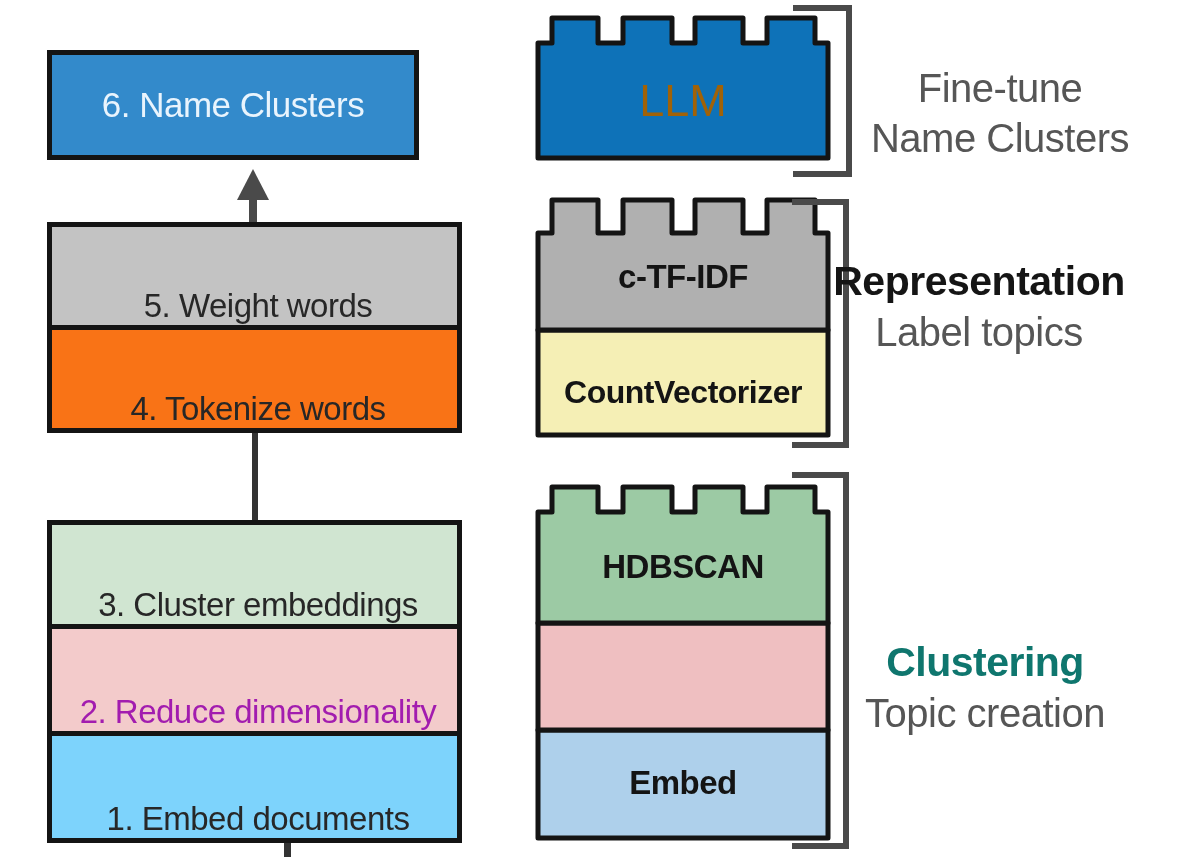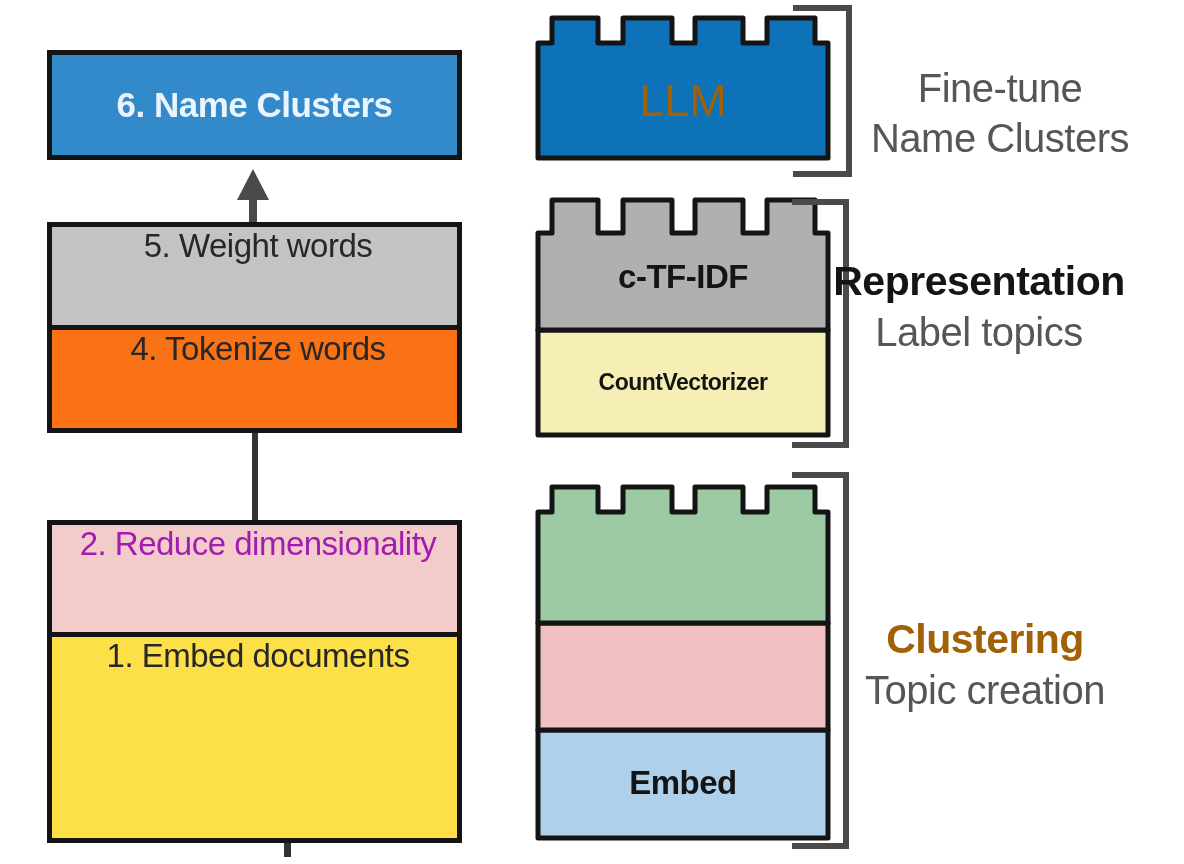--- a/index.html
+++ b/index.html
@@ -9,41 +9,41 @@
   }
   .shapes{position:absolute;left:0;top:0;width:1184px;height:864px;}
   .shapes path, .shapes rect.block{stroke:#141414;stroke-width:5;stroke-linejoin:round;}
   .shapes polyline{fill:none;stroke-width:6;}
   
   .stepbox{
     position:absolute;box-sizing:border-box;border:5px solid #141414;
     display:flex;align-items:center;justify-content:center;
   }
   .stack{position:absolute;box-sizing:border-box;border:5px solid #141414;display:flex;flex-direction:column;}
-  .stack .row{box-sizing:border-box;display:flex;align-items:flex-start;justify-content:center;padding-left:7px;}
+  .stack .row{box-sizing:border-box;display:flex;align-items:flex-end;justify-content:center;padding-left:7px;}
   .stack .row + .row{border-top:5px solid #141414;}
   .steplabel{font-size:33px;letter-spacing:-0.5px;color:#272727;white-space:nowrap;}
-  .box6{left:47px;top:50px;width:415px;height:110px;font-weight:bold;}
+  .box6{left:47px;top:50px;width:372px;height:110px;}
   .box6 .steplabel{font-size:35px;}
   .stackA{left:47px;top:222px;width:415px;height:211px;}
   .stackA .row5{flex:0 0 98px;}
   .stackA .row4{flex:1 1 auto;}
   .stackB{left:47px;top:520px;width:415px;height:323px;}
   .stackB .row3{flex:0 0 99px;}
   .stackB .row2{flex:0 0 107px;}
   .stackB .row1{flex:1 1 auto;}
   
   .brick-label{
     position:absolute;display:flex;align-items:center;justify-content:center;
     width:290px;left:538px;font-weight:bold;font-size:33px;letter-spacing:-0.5px;
     color:#141414;white-space:nowrap;
   }
   .bl-llm{top:45px;height:112px;font-weight:normal;font-size:45px;letter-spacing:0;}
   .bl-ctfidf{top:228px;height:98px;}
-  .bl-cv{top:330px;height:104px;font-size:23px;text-align:right;}
+  .bl-cv{top:340px;height:104px;font-size:32px;text-align:right;}
   .bl-hdbscan{top:511px;height:112px;}
   .bl-umap{top:622px;height:107px;}
   .bl-embed{top:729px;height:108px;}
   
   .rgroup{position:absolute;text-align:center;}
   .rtitle{font-weight:bold;font-size:41px;line-height:52px;letter-spacing:-0.5px;white-space:nowrap;}
   .rsub{font-size:40px;line-height:50px;letter-spacing:-0.5px;white-space:nowrap;}
   .rg1{left:845px;top:63px;width:310px;}
   .rg2{left:809px;top:255px;width:340px;}
   .rg3{left:835px;top:613px;width:300px;}
@@ -83,39 +83,43 @@
   <div class="stack stackA">
     <div class="row row5" style="background: rgb(195, 195, 195);">
       <span class="steplabel" style="color: rgb(39, 39, 39);">5. Weight words</span>
     </div>
     <div class="row row4" style="background: #f97316;">
       <span class="steplabel" style="color: rgb(39, 39, 39);">4. Tokenize words</span>
     </div>
   </div>
 
   <div class="stack stackB">
+    <div class="row row3" style="background: rgb(208, 229, 209);">
+      <span class="steplabel" style="color: rgb(39, 39, 39);">3. Cluster embeddings</span>
+    </div>
     <div class="row row2" style="background: rgb(243, 203, 203);">
       <span class="steplabel" style="color: #a21caf;">2. Reduce dimensionality</span>
     </div>
-    <div class="row row1" style="background: #fde047;">
+    <div class="row row1" style="background: #7dd3fc;">
       <span class="steplabel" style="color: rgb(39, 39, 39);">1. Embed documents</span>
     </div>
   </div>
 
   <div class="brick-label bl-llm" style="color: #a16207;">LLM</div>
   <div class="brick-label bl-ctfidf" style="color: rgb(20, 20, 20);">c-TF-IDF</div>
   <div class="brick-label bl-cv" style="color: rgb(20, 20, 20);">CountVectorizer</div>
+  <div class="brick-label bl-hdbscan" style="color: rgb(20, 20, 20);">HDBSCAN</div>
   <div class="brick-label bl-embed" style="color: rgb(20, 20, 20);">Embed</div>
 
   <div class="rgroup rg1">
     <div class="rsub" style="color: rgb(86, 86, 86);">Fine-tune</div>
     <div class="rsub" style="color: rgb(86, 86, 86);">Name Clusters</div>
   </div>
   <div class="rgroup rg2">
     <div class="rtitle" style="color: rgb(21, 21, 21);">Representation</div>
     <div class="rsub" style="color: rgb(86, 86, 86);">Label topics</div>
   </div>
   <div class="rgroup rg3">
-    <div class="rtitle" style="color: #a16207;">Clustering</div>
+    <div class="rtitle" style="color: #0f766e; margin-top: 23px;">Clustering</div>
     <div class="rsub" style="color: rgb(86, 86, 86);">Topic creation</div>
   </div>
 
 </div>
 
 </body></html>

